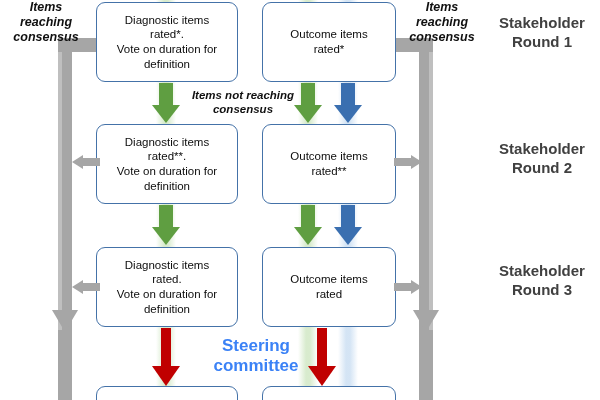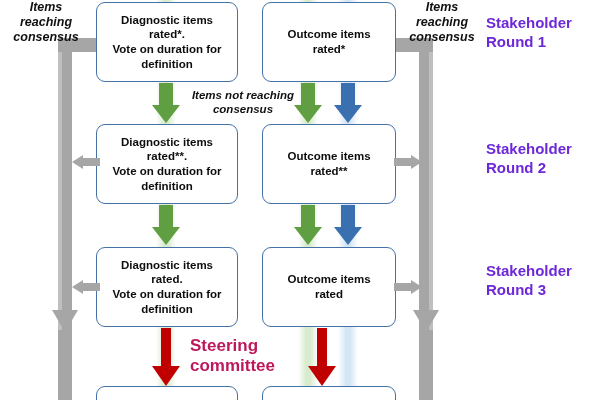--- a/index.html
+++ b/index.html
@@ -13,21 +13,21 @@
 
   
   .box{
     position:absolute;
     box-sizing:border-box;
     border:1.3px solid #4472a8;
     border-radius:9px;
     background:#ffffff;
     display:flex;align-items:center;justify-content:center;
     text-align:center;
-    font-weight:bold;
+    font-weight:normal;
     color:#0d0d0d;
     line-height:1.28;
     z-index:6;
   }
   .box .txt{display:block;padding:0 6px;white-space:pre-line;}
 
   
   .wash{position:absolute;z-index:2;pointer-events:none;}
 
   
@@ -46,31 +46,31 @@
     color:#101010;
     text-align:center;
     line-height:1.2;
     z-index:8;
     white-space:pre-line;
     font-weight:bold;
   }
   .round-label{
     position:absolute;
     font-weight:bold;
-    color:#6d28d9;
-    text-align:left;
+    color:#404040;
+    text-align:center;
     line-height:1.25;
     z-index:8;
     white-space:pre-line;
   }
   .steering{
     position:absolute;
     font-weight:bold;
-    color:#be185d;
-    text-align:left;
+    color:#3b82f6;
+    text-align:center;
     line-height:1.2;
     z-index:9;
     white-space:pre-line;
   }
 </style>
 </head>
 <body>
 
 <div id="canvas">
 

